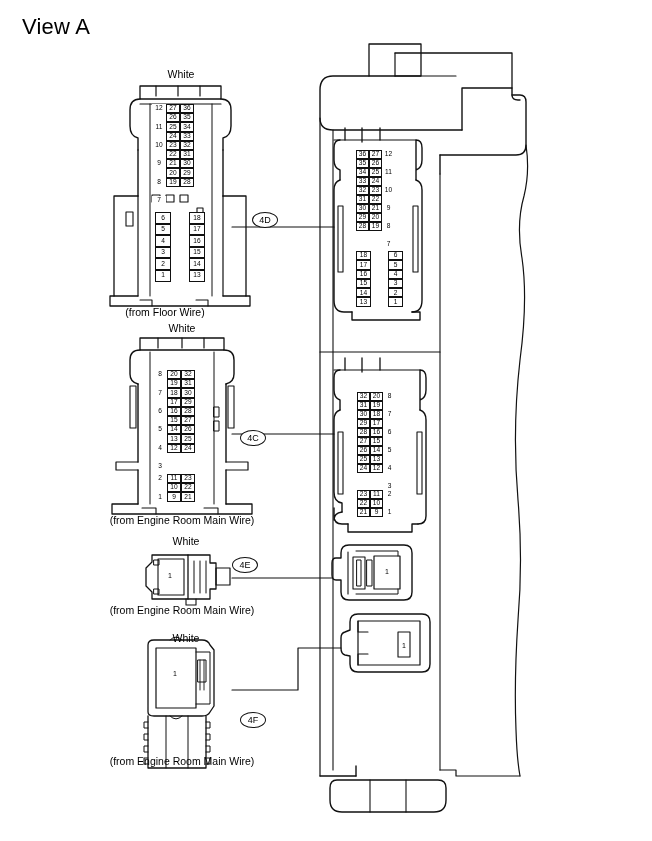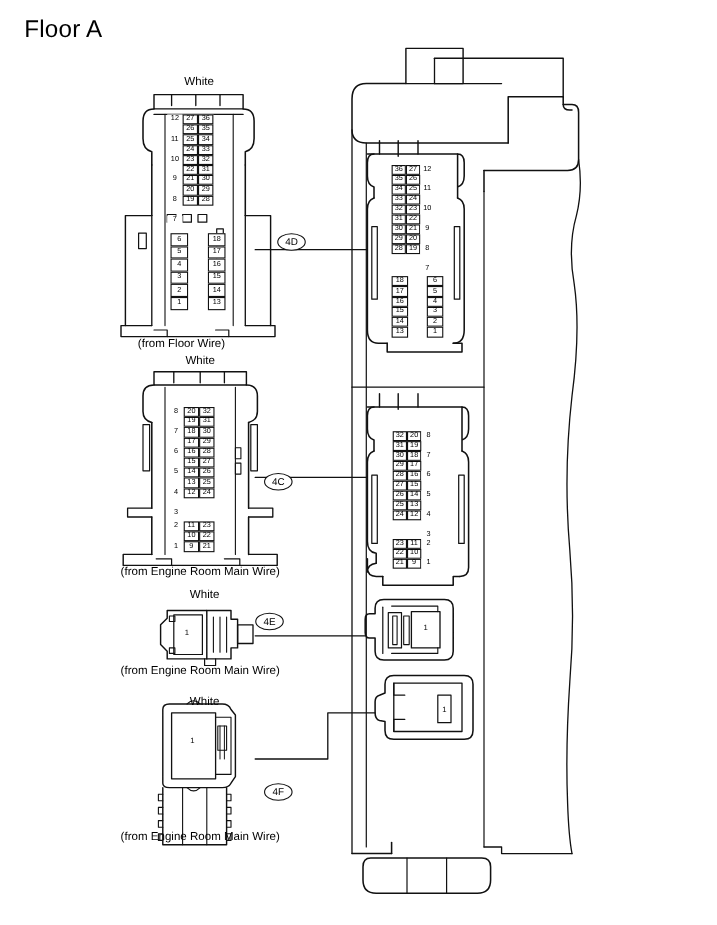--- a/index.html
+++ b/index.html
@@ -232,21 +232,21 @@
 
         <path d="M232 434 L334 434"></path>
 
         <path d="M232 578 L332 578"></path>
 
         <path d="M232 690 L298 690 L298 648 L341 648"></path>
       </g>
     </g>
   </svg>
 
-  <div class="view-title">Floor A</div>
+  <div class="view-title">View A</div>
 
   <div class="lbl" style="left:181px;top:68px;">White</div>
   <div class="cap" style="left:165px;top:306px;text-align:right;">(from Floor Wire)</div>
 
   <div class="grid w14" id="g-4D-LU" style="left:152px;top:104px;">
       <div class="col plain">
         <div class="cell">12</div>
         <div class="cell blank"></div>
         <div class="cell">11</div>
         <div class="cell blank"></div>

